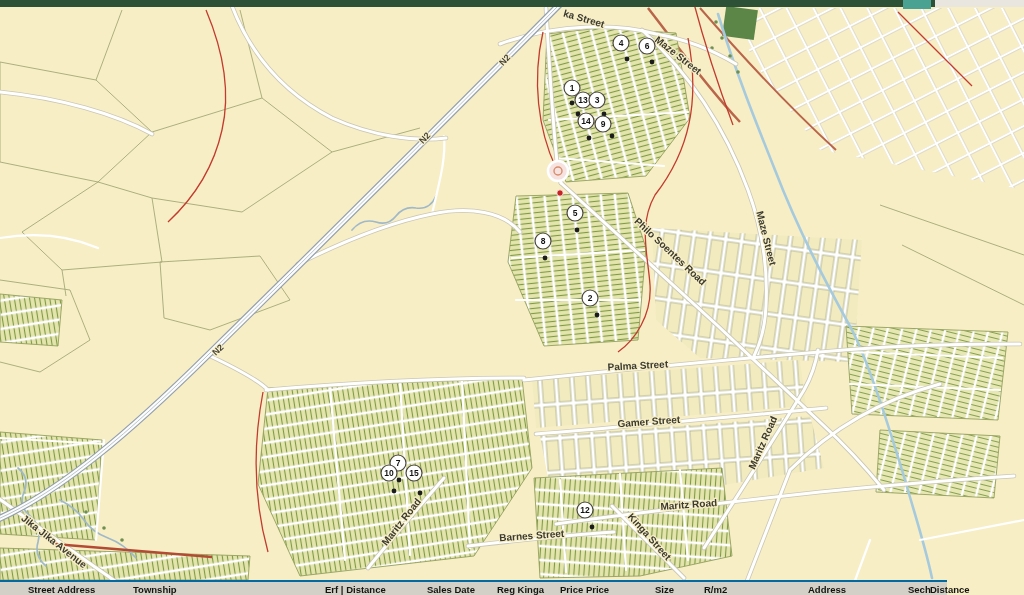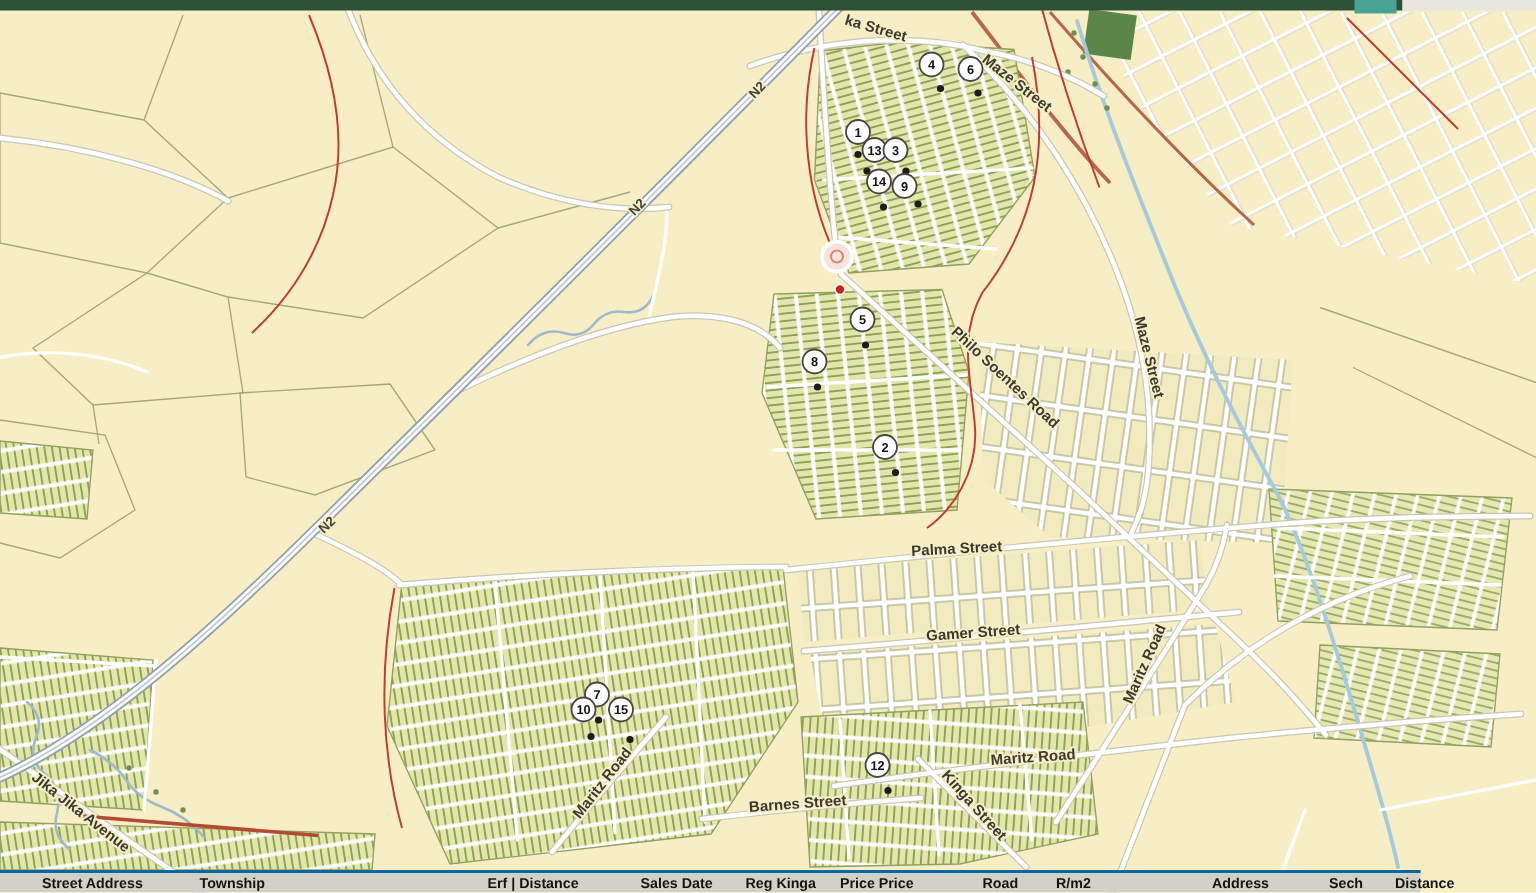--- a/index.html
+++ b/index.html
@@ -363,20 +363,20 @@
   <div class="topbar-accent"></div>
 </div>
 
 <div class="bottombar">
   <span class="col" style="left:28px">Street Address</span>
   <span class="col" style="left:133px">Township</span>
   <span class="col" style="left:325px">Erf | Distance</span>
   <span class="col" style="left:427px">Sales Date</span>
   <span class="col" style="left:497px">Reg Kinga</span>
   <span class="col" style="left:560px">Price Price</span>
-  <span class="col" style="left:655px">Road</span>
+  <span class="col" style="left:655px">Size</span>
   <span class="col" style="left:704px">R/m2</span>
   <span class="col" style="left:808px">Address</span>
-  <span class="col" style="left:886px">Sech</span>
+  <span class="col" style="left:908px">Sech</span>
   <span class="col" style="left:930px">Distance</span>
 </div>
 
 </div>
 
 </body></html>

